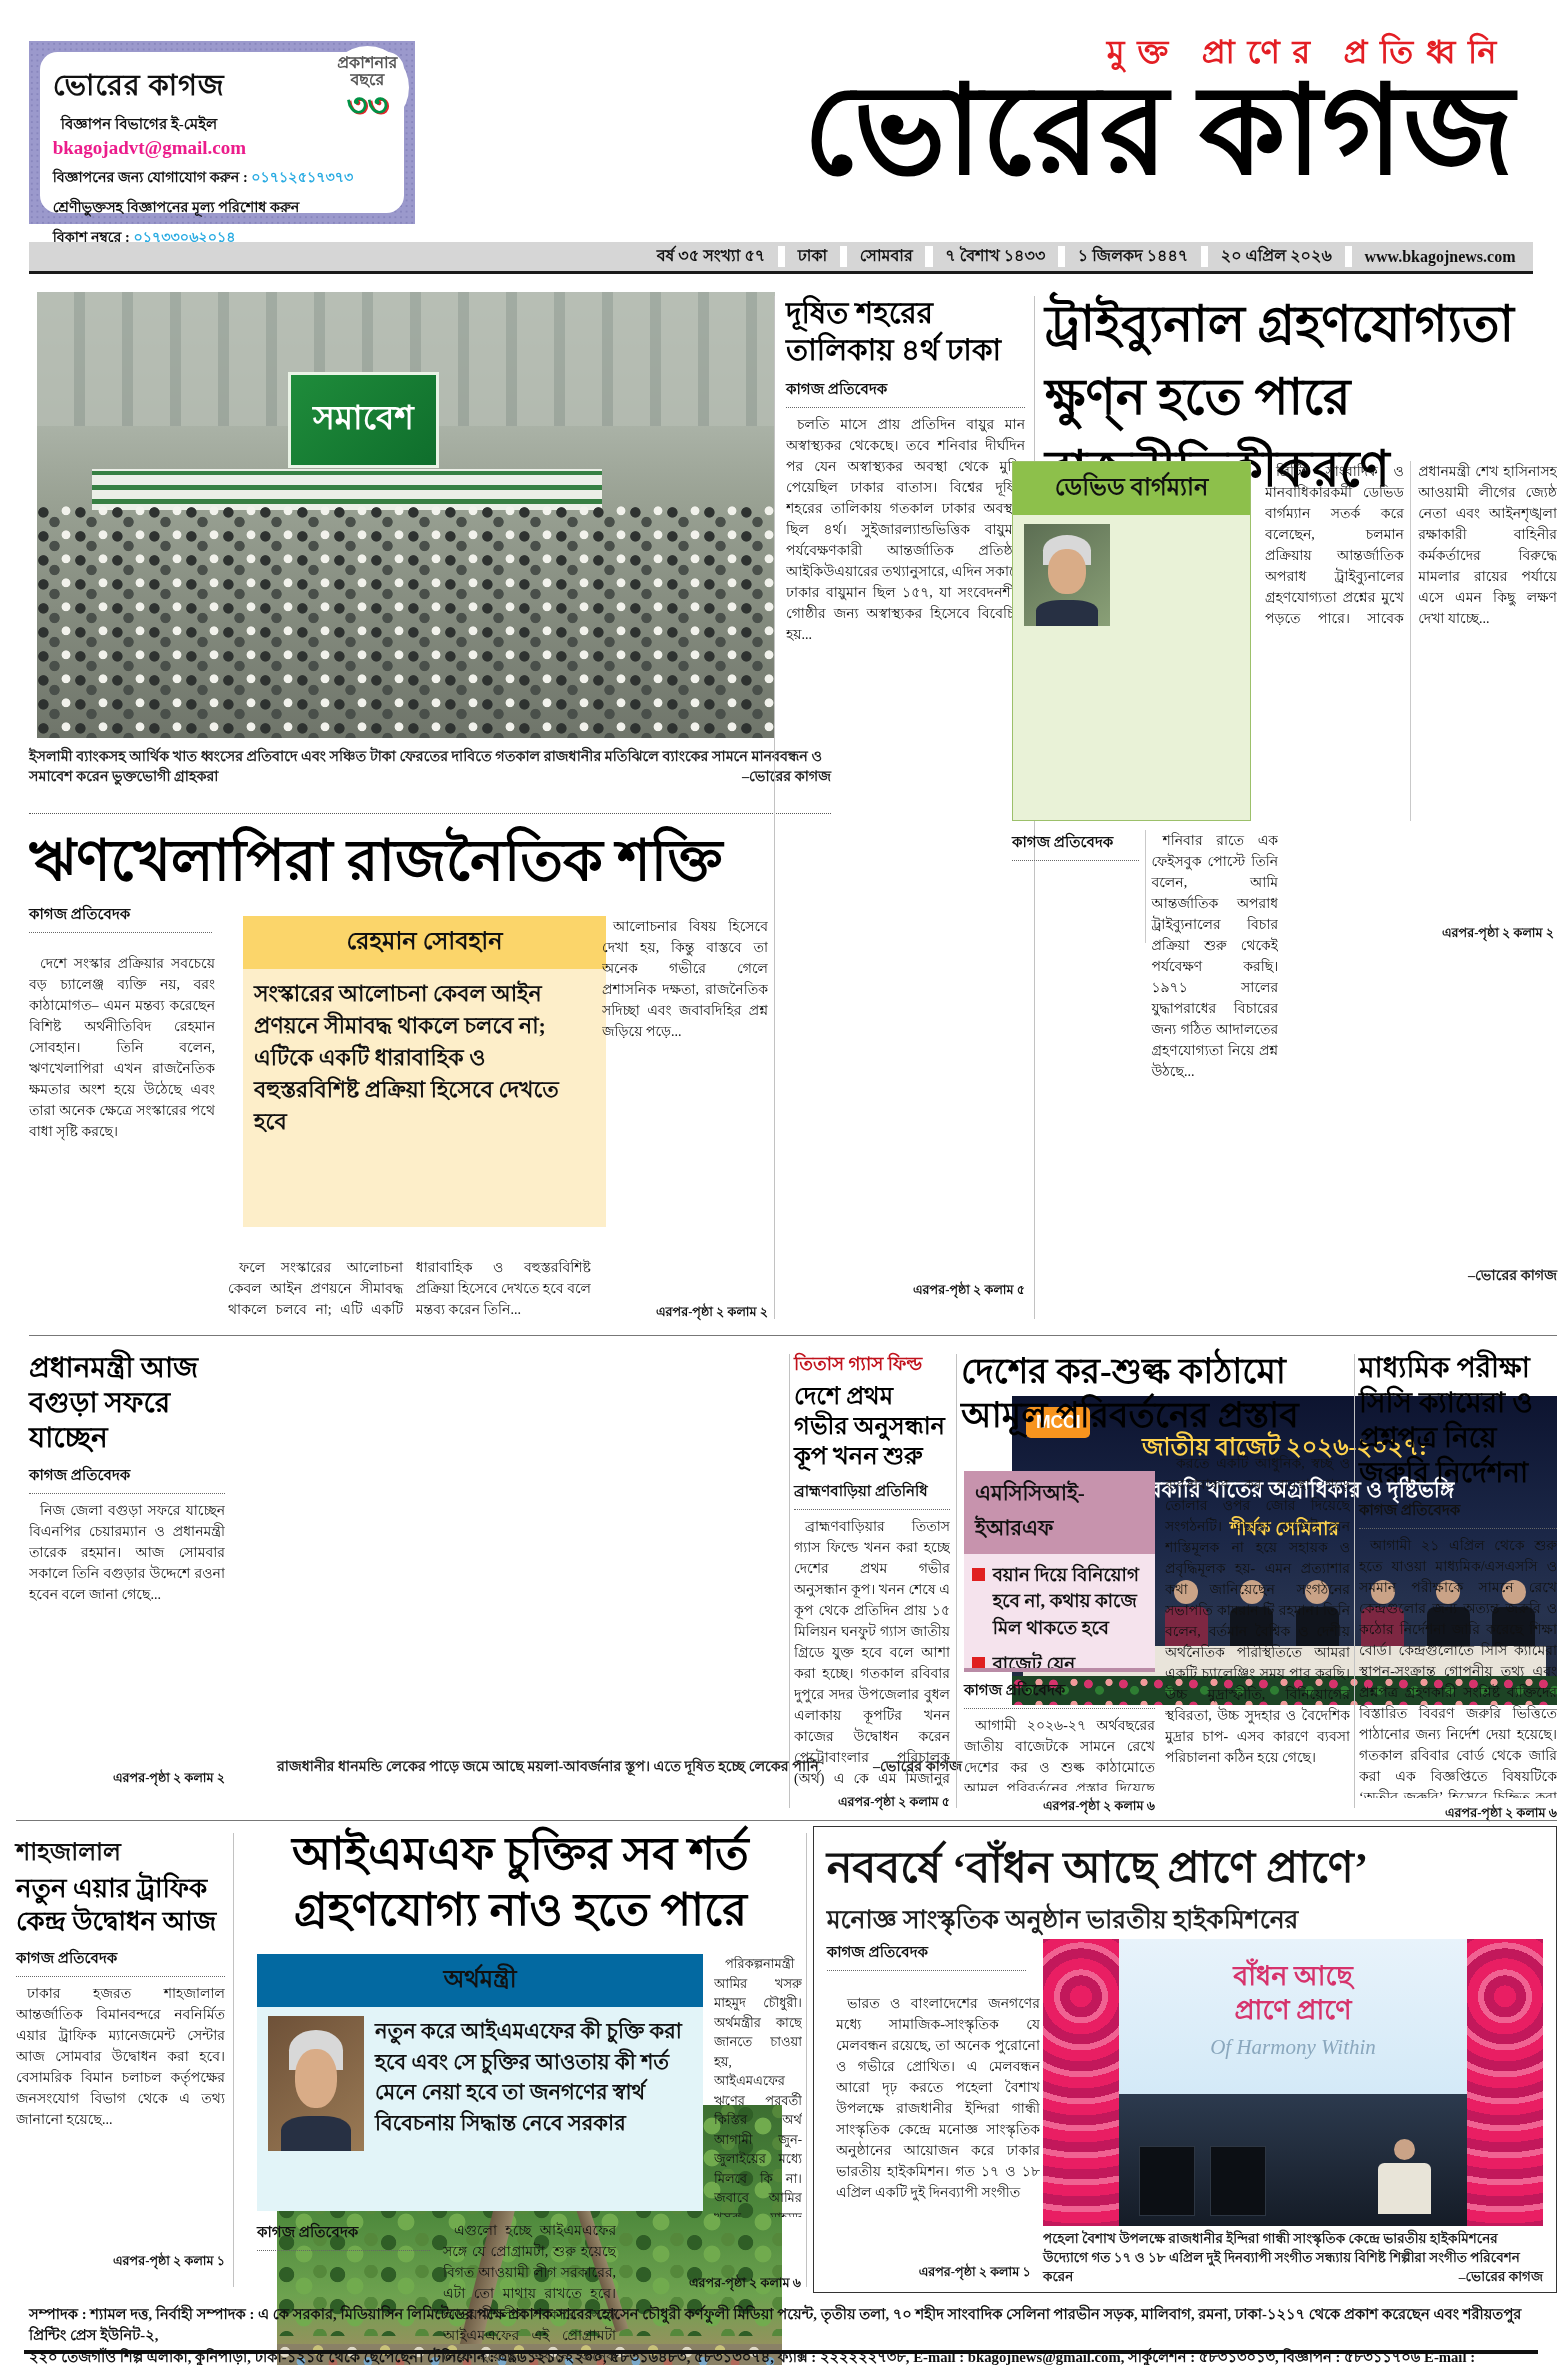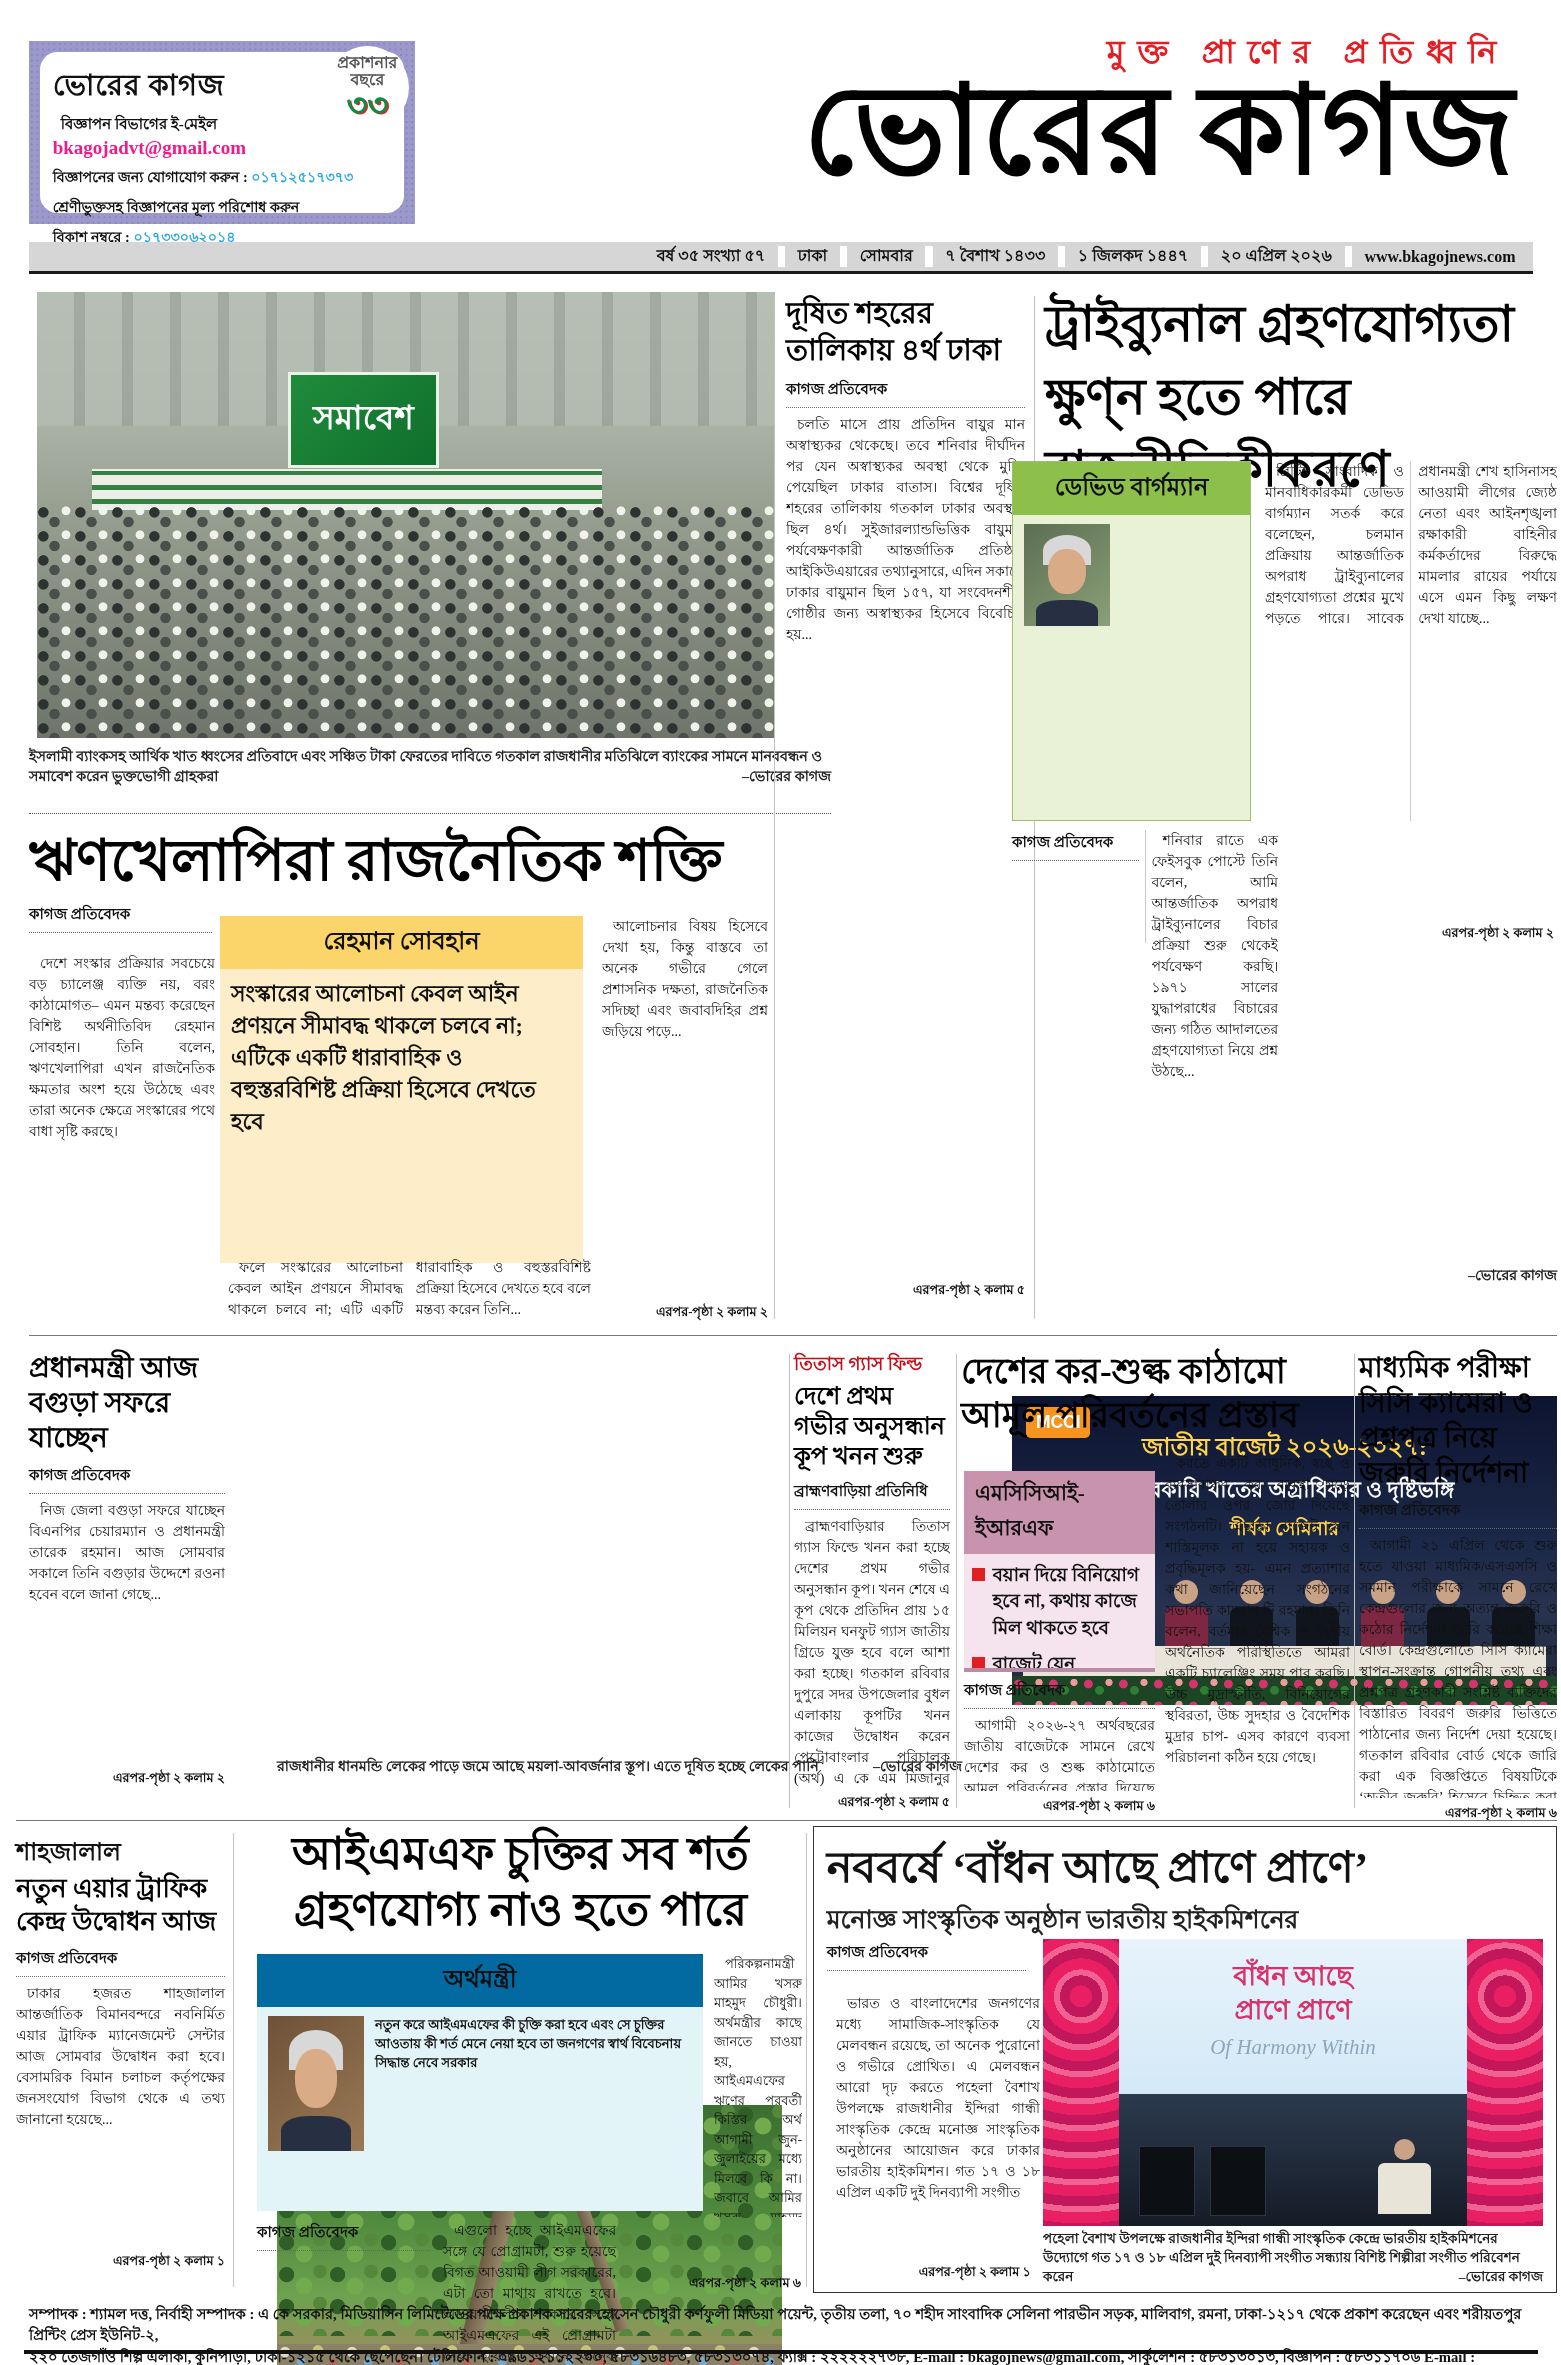--- a/index.html
+++ b/index.html
@@ -188,21 +188,21 @@
   .tribunal-head { left:1045px; top:288px; width:512px; height:158px; font-size:50px; line-height:1.45; }
   .bergman-box { left:1012px; top:461px; width:239px; height:360px; }
   .bergman-box .q-body { font-size:15px; font-weight:bold; }
   .tribunal-cols-r { left:1265px; top:461px; width:292px; height:360px; column-count:2; column-gap:14.3px; column-rule:0.8px solid #c9c9c9; }
   .tribunal-cols-b { left:1012px; top:830px; width:545px; height:113px; column-count:4; column-gap:12.7px; column-rule:0.8px solid #c9c9c9; }
   .tribunal-cont { left:1299px; top:918px; width:255px; }
 
   .rin-head { left:29px; top:825px; width:741px; font-size:57px; }
   .rin-byline { left:29px; top:902px; width:183px; }
   .rin-col1 { left:29px; top:953px; width:186px; height:368px; }
-  .rin-midbox { left:220px; top:916px; width:363px; height:347px; }
+  .rin-midbox { left:243px; top:916px; width:363px; height:311px; }
   .rin-midbox .q-body { font-size:22px; }
   .rin-below { left:228px; top:1257px; width:363px; height:65px; column-count:2; column-gap:12.7px; }
   .rin-col3 { left:602px; top:916px; width:166px; height:405px; }
   .rin-cont { left:602px; top:1297px; width:166px; }
 
   .seminar-photo { left:1012px; top:950px; width:545px; height:309px; }
   .seminar-cap { left:1012px; top:1265px; width:545px; }
 
   .band2-rule { left:29px; top:1335px; width:1528px; }
 
@@ -221,21 +221,21 @@
   .exam-col { left:1359px; top:1350px; width:198px; height:462px; }
   .exam-col .a-title { font-size:28px; }
 
   .band3-rule { left:16px; top:1820px; width:1541px; }
 
   .shah-col { left:16px; top:1833px; width:209px; height:454px; }
   .shah-kicker { font-weight:bold; font-size:24px; }
   .shah-col .a-title { font-size:26px; }
   .imf-head { left:239px; top:1826px; width:563px; font-size:45px; text-align:center; }
   .imf-box { left:257px; top:1954px; width:446px; height:257px; }
-  .imf-box .q-body { font-size:13px; }
+  .imf-box .q-body { font-size:21px; }
   .imf-colr { left:714px; top:1954px; width:88px; height:263px; font-size:13px; }
   .imf-below { left:257px; top:2220px; width:545px; height:69px; column-count:3; column-gap:12.7px; }
   .imf-cont { left:626px; top:2268px; width:175px; }
 
   .nobo-box { left:813px; top:1826px; width:744px; height:467px; border:1.6px solid #333; background:#fff; }
   .nobo-title { position:absolute; left:12.7px; top:8px; width:717px; font-size:43px; font-weight:bold; }
   .nobo-sub { position:absolute; left:12.7px; top:73px; width:717px; font-size:25px; font-weight:bold; color:#222; }
   .nobo-byline { position:absolute; left:12.7px; top:113px; width:199px; }
   .nobo-body { position:absolute; left:22px; top:166px; width:204px; height:263px; }
   .nobo-cont { position:absolute; left:12.7px; top:430px; width:204px; }

